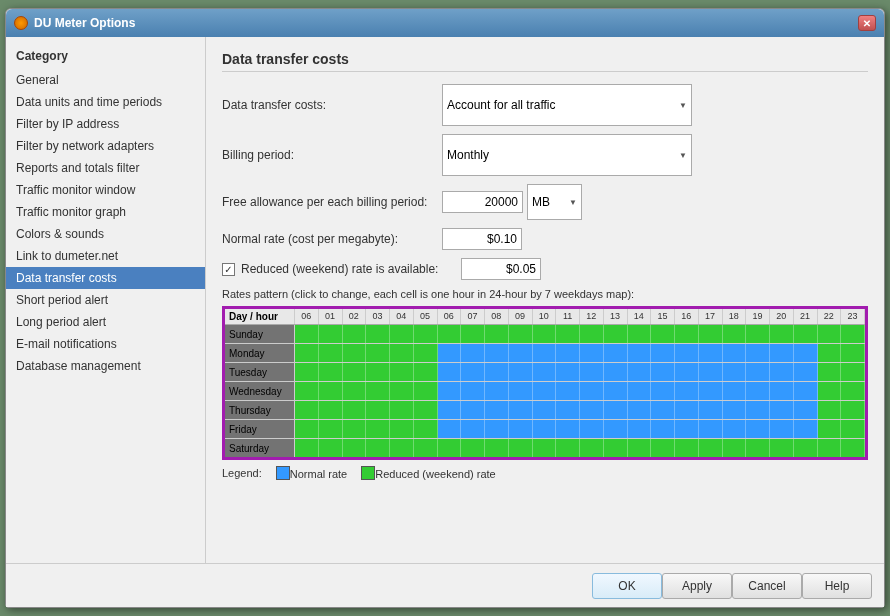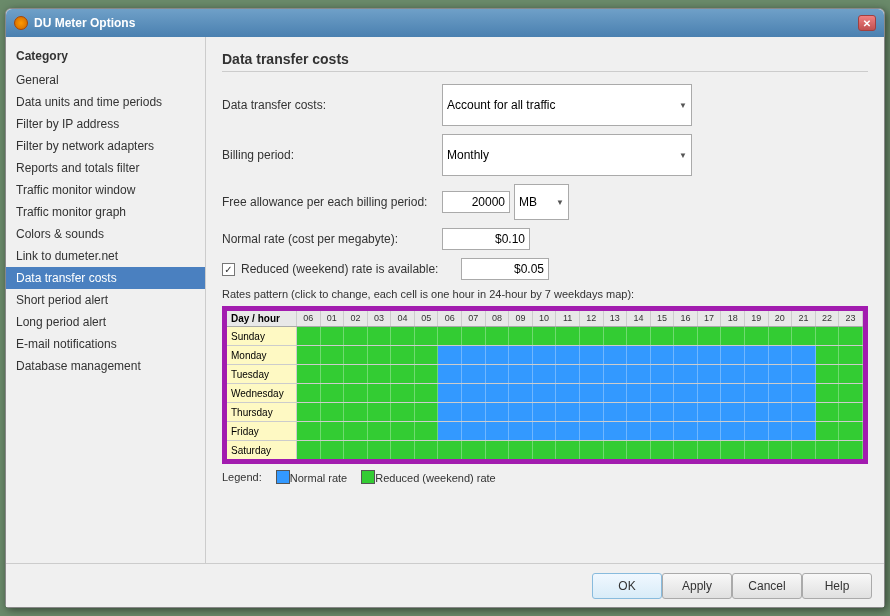--- a/index.html
+++ b/index.html
@@ -133,41 +133,41 @@
     .dropdown-arrow {
       font-size: 8px;
       color: #555;
     }
     .input-with-unit {
       display: flex;
       align-items: center;
       gap: 4px;
     }
     .text-input {
-      width: 68px;
+      width: 81px;
       height: 22px;
       border: 1px solid #aaa;
       background: white;
       font-size: 12px;
       padding: 2px 4px;
       text-align: right;
     }
     .unit-dropdown {
       width: 55px;
       height: 36px;
       border: 1px solid #aaa;
       background: white;
       font-size: 12px;
       padding: 2px 4px;
       display: flex;
       align-items: center;
       justify-content: space-between;
     }
     .rate-input {
-      width: 88px;
+      width: 80px;
       height: 22px;
       border: 1px solid #aaa;
       background: white;
       font-size: 12px;
       padding: 2px 4px;
       text-align: right;
     }
     .checkbox-row {
       display: flex;
       align-items: center;
@@ -189,22 +189,22 @@
     .checkbox.checked::after {
       content: '✓';
       color: #333;
     }
     .rates-pattern-label {
       font-size: 11px;
       color: #333;
       margin-bottom: 6px;
     }
     .rates-grid-container {
-      border: 5px solid #a21caf;
-      background: #fef9c3;
+      border: 3px solid #a21caf;
+      background: #737373;
       overflow: hidden;
     }
     .rates-grid-header {
       display: flex;
       background: #e8e8e8;
       border-bottom: 1px solid #aaa;
     }
     .grid-day-label {
       width: 70px;
       padding: 2px 4px;

